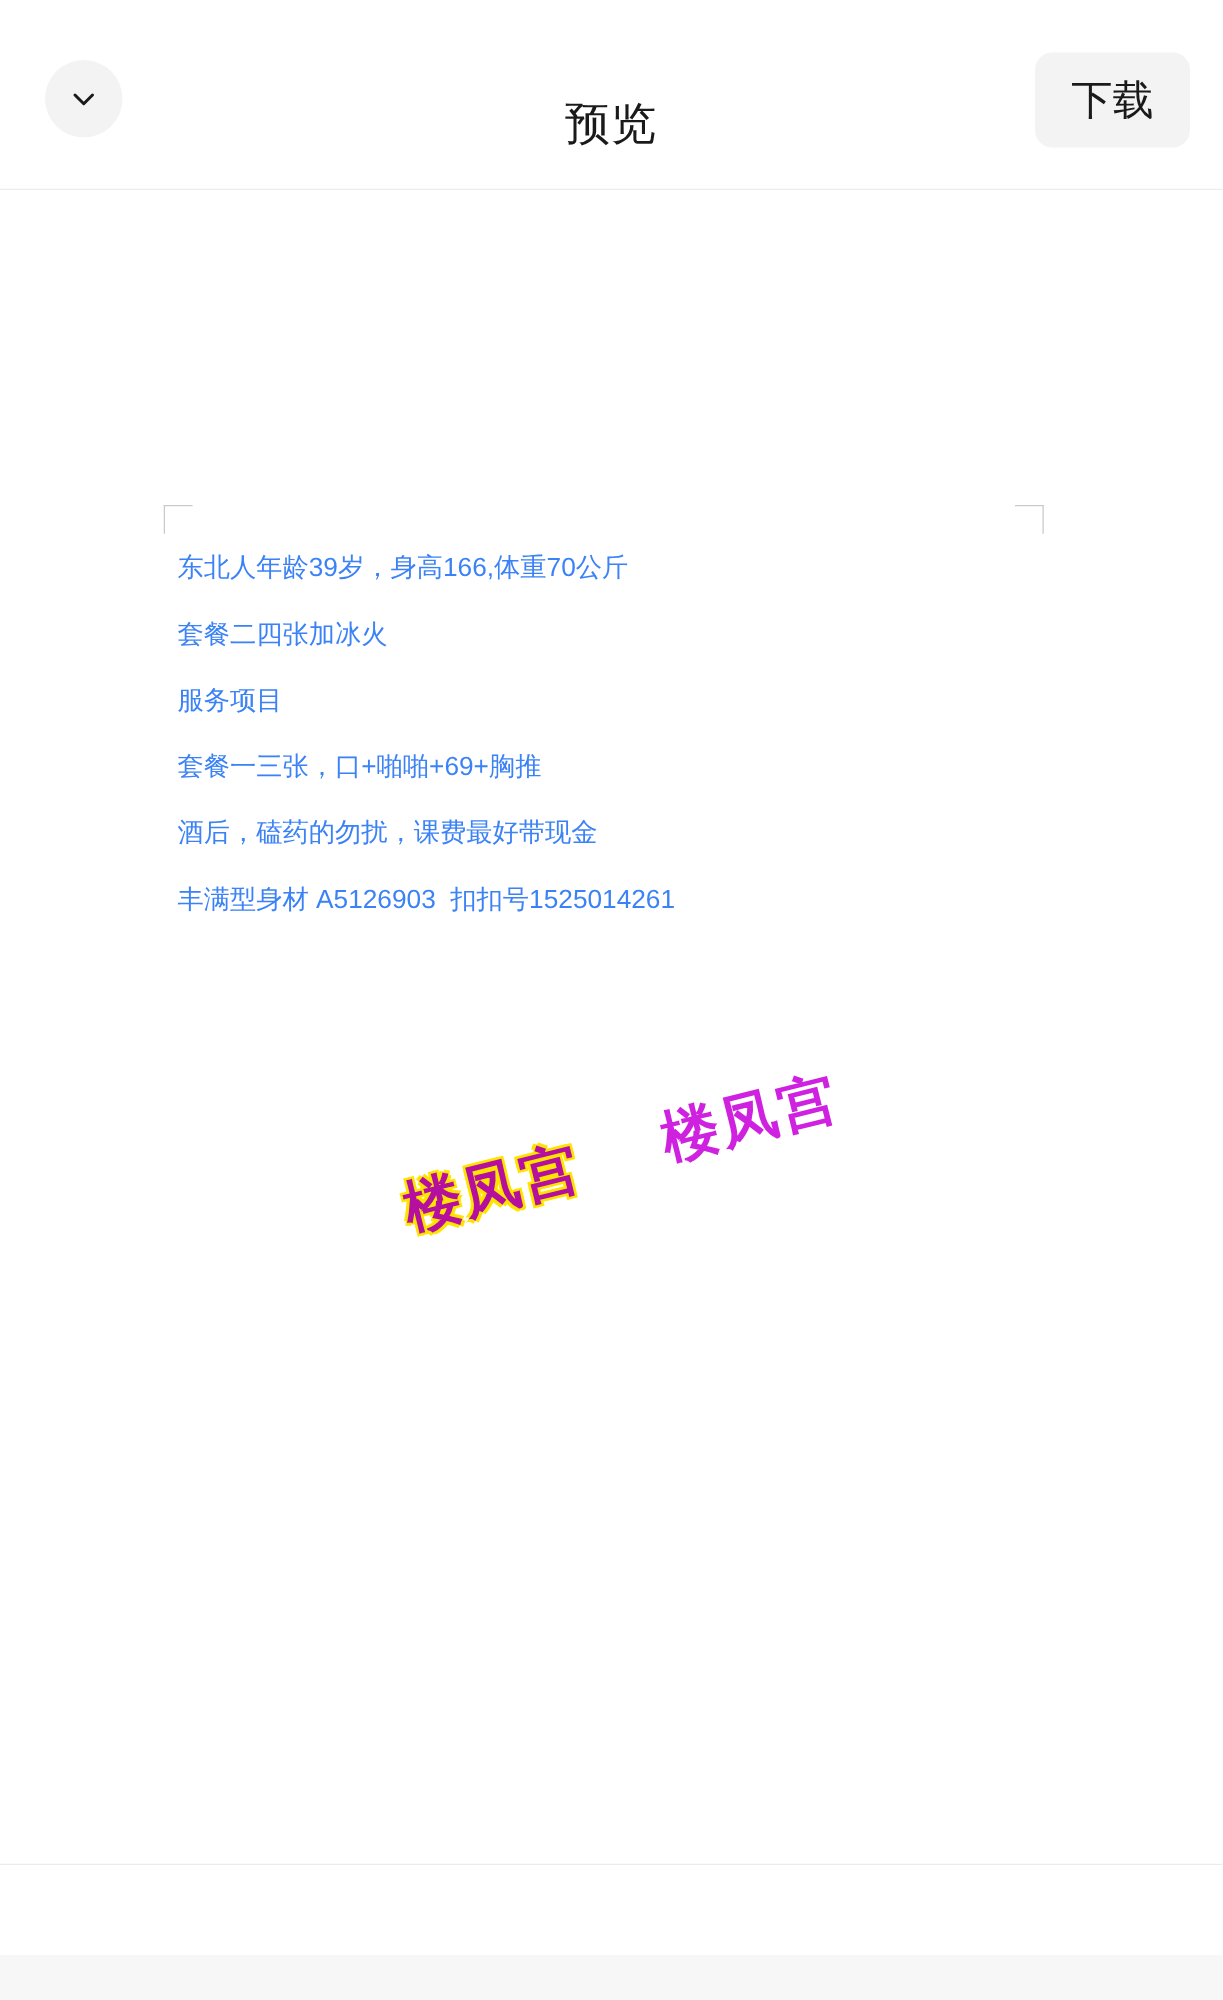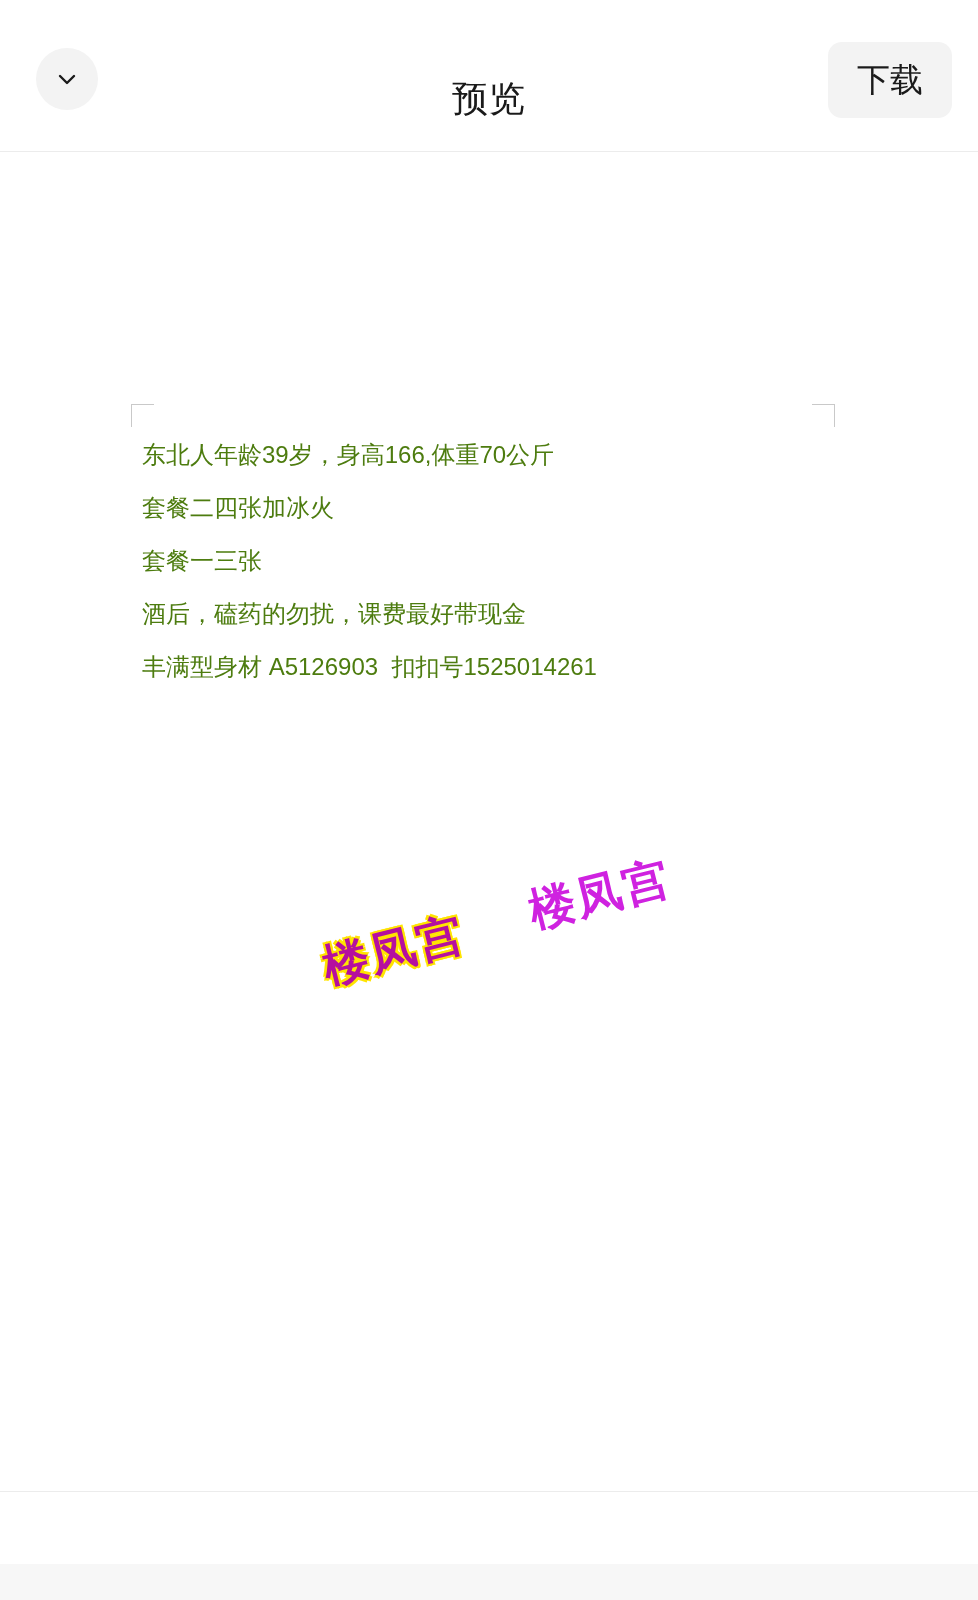--- a/index.html
+++ b/index.html
@@ -98,23 +98,23 @@
   .crop.tr { left: 812px; top: 252px; border-right-width: 1.5px; border-top-width: 1.5px; }
 
   .doc-body {
     position: absolute;
     left: 142px;
     top: 276px;
     width: 684px;
   }
   .doc-line {
     font-family: "Liberation Sans", sans-serif;
-    font-size: 24px;
+    font-size: 21px;
     line-height: 53px;
-    color: #4d7c0f;
+    color: #3b82f6;
     white-space: pre-wrap;
     word-break: break-all;
   }
 
   
   .watermark {
     position: absolute;
     pointer-events: none;
     font-family: "Liberation Sans", sans-serif;
     font-weight: bold;
@@ -183,21 +183,22 @@
 
 <div class="doc-wrap">
   <div class="page">
 
     <span class="crop tl"></span>
     <span class="crop tr"></span>
 
     <div class="doc-body">
       <div class="doc-line">东北人年龄39岁，身高166,体重70公斤</div>
       <div class="doc-line">套餐二四张加冰火</div>
-      <div class="doc-line">套餐一三张</div>
+      <div class="doc-line">服务项目</div>
+      <div class="doc-line">套餐一三张，口+啪啪+69+胸推</div>
       <div class="doc-line">酒后，磕药的勿扰，课费最好带现金</div>
       <div class="doc-line">丰满型身材 A5126903  扣扣号1525014261</div>
     </div>
 
     <div class="watermark wm-1">楼凤宫</div>
     <div class="watermark wm-2">楼凤宫</div>
   </div>
 </div>
 
 <div class="bottom-strip">

